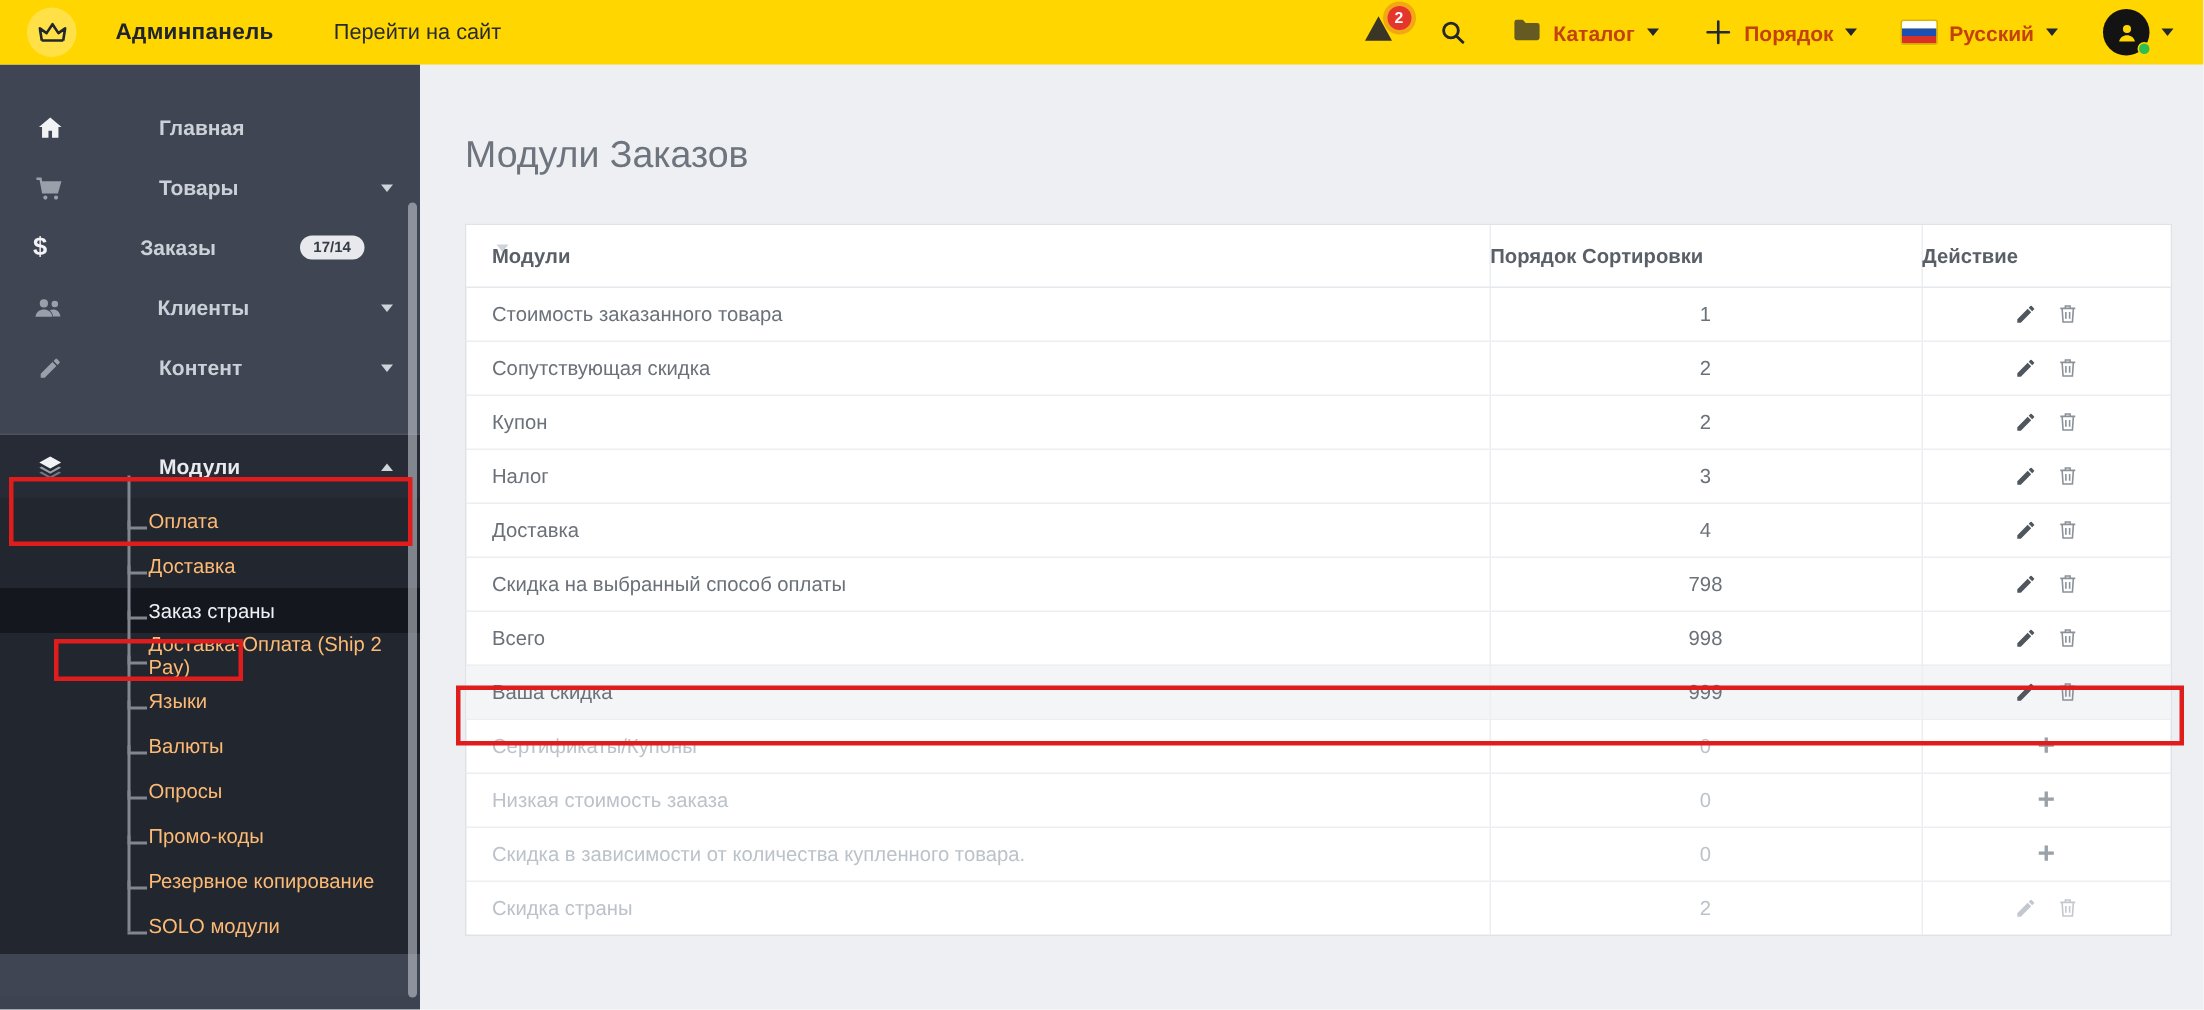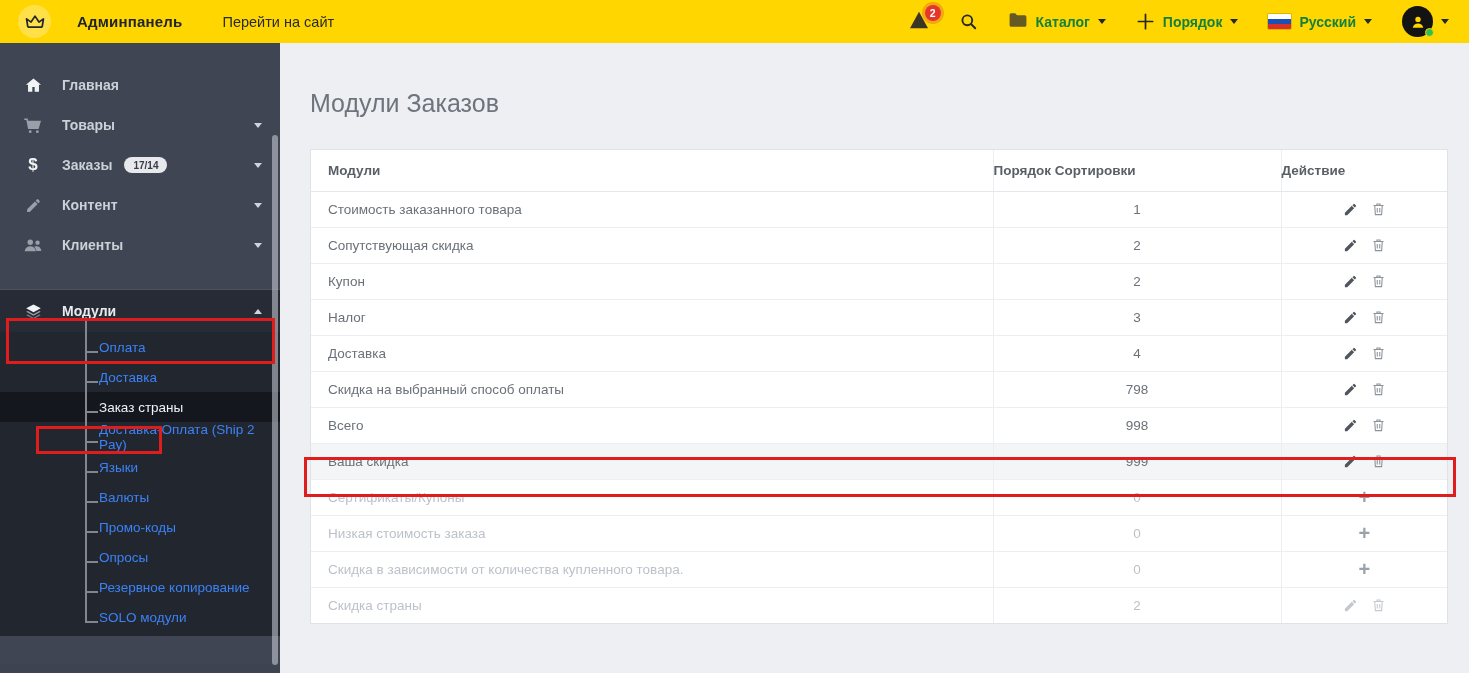--- a/index.html
+++ b/index.html
@@ -9,21 +9,21 @@
 
   
   .topbar { position:absolute; top:0; left:0; right:0; height:43px; background:#ffd600;
             display:flex; align-items:center; justify-content:space-between; z-index:30; }
   .topbar-left { display:flex; align-items:center; gap:26px; padding-left:18px; }
   .logo-wrap { width:33px; height:33px; border-radius:50%; background:rgba(255,255,255,.28);
                display:flex; align-items:center; justify-content:center; }
   .brand { font-size:15px; font-weight:700; color:#20242c; letter-spacing:.2px; }
   .site-link { font-size:14.5px; color:#272b31; margin-left:14px; cursor:pointer; }
   .topbar-right { display:flex; align-items:center; gap:30px; padding-right:20px; }
-  .tb-item { display:flex; align-items:center; gap:8px; color:#15803d; font-size:14px;
+  .tb-item { display:flex; align-items:center; gap:8px; color:#c2410c; font-size:14px;
              font-weight:700; cursor:pointer; }
   .alert-wrap { position:relative; display:inline-flex; }
   .alert-badge { position:absolute; top:-6px; right:-12px; min-width:16px; height:16px;
                  background:#e5362c; border-radius:50%; color:#fff; font-size:10.5px;
                  font-weight:700; display:flex; align-items:center; justify-content:center;
                  box-shadow:0 0 0 3px rgba(229,110,44,.45); }
   .caret-down { width:0; height:0; border-left:4.5px solid transparent;
                 border-right:4.5px solid transparent; border-top:5px solid #23272e; }
   .caret-up { width:0; height:0; border-left:4.5px solid transparent;
               border-right:4.5px solid transparent; border-bottom:5px solid #cfd3da; }
@@ -34,35 +34,35 @@
   .avatar-wrap { position:relative; width:31px; height:31px; }
   .avatar { width:31px; height:31px; border-radius:50%; background:#131313;
             display:flex; align-items:center; justify-content:center; }
   .online-dot { position:absolute; bottom:0; right:-1px; width:9px; height:9px;
                 border-radius:50%; background:#2fbf4f; border:1.5px solid #ffd600; }
 
   
   .sidebar { position:absolute; top:43px; left:0; width:280px; bottom:0; background:#3f4553; z-index:20; }
   .menu { padding-top:22px; }
   .menu-item { height:40px; display:flex; align-items:center; padding:0 18px 0 22px;
-               cursor:pointer; color:#ccd0d7; }
+               cursor:pointer; color:#ccd0d7;gap:44px; }
   .menu-item .mi-icon { width:22px; display:flex; justify-content:center; color:#9aa0aa; }
   .menu-item .mi-label { margin-left:18px; font-size:14px; font-weight:700; }
   .menu-item .mi-spacer { flex:1; }
   .mi-badge { background:#e7e9ec; color:#363b46; font-size:10px; font-weight:700;
               border-radius:10px; padding:2.5px 9px; margin-left:12px; }
   .dollar-glyph { font-size:17px; font-weight:700; color:#f3f4f6; }
   .sb-divider { height:1px; background:#4b515e; margin-top:24px; }
   .section-label { color:#ffd600; font-size:13.5px; font-weight:700; padding:17px 22px 13px; }
   .modules-block { background:#262b35; }
   .modules-header { height:42px; background:#262b35; color:#e8eaee; }
   .modules-header .mi-label { color:#e8eaee; }
   .submenu { position:relative; background:#22262f; padding-bottom:4px; }
   .submenu-item { position:relative; height:30px; display:flex; align-items:center;
-                  padding-left:66px; color:#3b82f6; font-size:13.5px; font-weight:500; cursor:pointer; }
+                  padding-left:66px; color:#fdba74; font-size:13.5px; font-weight:500; cursor:pointer; }
   .submenu-item::before { content:""; position:absolute; left:85px; top:-15px; height:34px;
                           width:2px; background:#81868f; }
   .submenu-item::after { content:""; position:absolute; left:85px; top:19px; width:13px;
                          height:2px; background:#81868f; }
   .submenu-item .sm-label { padding-left:33px; }
   .submenu-item.active { background:#14171e; color:#f0f1f4; }
   .sidebar-footer { position:absolute; left:0; right:0; bottom:0; height:9px; background:#3d4350; }
   .sb-scrollbar { position:absolute; top:92px; right:2px; width:6px; height:530px;
                   background:rgba(205,209,216,.55); border-radius:3px; }
 
@@ -191,37 +191,37 @@
           <span class="mi-icon">
             <span class="dollar-glyph">$</span>
           </span>
           <span class="mi-label">Заказы</span>
           <span class="mi-badge">17/14</span>
           <span class="mi-spacer"></span>
           <span class="caret-down" style="border-top-color:#cfd3da"></span>
         </div>
         <div class="menu-item">
           <span class="mi-icon">
-            <svg width="17" height="17" viewBox="0 0 24 24" fill="#9aa0aa">
-              <path d="M3 17.25V21h3.75L17.8 9.94l-3.75-3.75L3 17.25zM20.7 7.04a1 1 0 0 0 0-1.41l-2.34-2.34a1 1 0 0 0-1.41 0l-1.83 1.83 3.75 3.75 1.83-1.83z"></path>
-            </svg>
-          </span>
-          <span class="mi-label">Контент</span>
-          <span class="mi-spacer"></span>
-          <span class="caret-down" style="border-top-color:#cfd3da"></span>
-        </div>
-        <div class="menu-item">
-          <span class="mi-icon">
             <svg width="21" height="17" viewBox="0 0 26 20" fill="#9aa0aa">
               <circle cx="9" cy="6" r="3.4"></circle>
               <circle cx="18" cy="6.5" r="2.7"></circle>
               <path d="M2 17c.7-4 3.6-6 7-6s6.3 2 7 6H2zm14.6 0c-.3-2.3-1.3-4.1-2.8-5.4.9-.4 1.9-.6 3-.6 2.9 0 5.3 1.7 5.9 5.9h-6.1z"></path>
             </svg>
           </span>
           <span class="mi-label">Клиенты</span>
+          <span class="mi-spacer"></span>
+          <span class="caret-down" style="border-top-color:#cfd3da"></span>
+        </div>
+        <div class="menu-item">
+          <span class="mi-icon">
+            <svg width="17" height="17" viewBox="0 0 24 24" fill="#9aa0aa">
+              <path d="M3 17.25V21h3.75L17.8 9.94l-3.75-3.75L3 17.25zM20.7 7.04a1 1 0 0 0 0-1.41l-2.34-2.34a1 1 0 0 0-1.41 0l-1.83 1.83 3.75 3.75 1.83-1.83z"></path>
+            </svg>
+          </span>
+          <span class="mi-label">Контент</span>
           <span class="mi-spacer"></span>
           <span class="caret-down" style="border-top-color:#cfd3da"></span>
         </div>
       </nav>
     <div class="sb-divider"></div>
     <div class="modules-block">
       <div class="menu-item modules-header">
         <span class="mi-icon">
           <svg width="19" height="19" viewBox="0 0 24 24">
             <path fill="#f2f3f5" d="M12 3 2.8 8 12 13l9.2-5L12 3z"></path>
@@ -246,24 +246,24 @@
           <div class="submenu-item">
             <span class="sm-label">Доставка-Оплата (Ship 2 Pay)</span>
           </div>
           <div class="submenu-item">
             <span class="sm-label">Языки</span>
           </div>
           <div class="submenu-item">
             <span class="sm-label">Валюты</span>
           </div>
           <div class="submenu-item">
+            <span class="sm-label">Опросы</span>
+          </div>
+          <div class="submenu-item">
             <span class="sm-label">Промо-коды</span>
-          </div>
-          <div class="submenu-item">
-            <span class="sm-label">Опросы</span>
           </div>
           <div class="submenu-item">
             <span class="sm-label">Резервное копирование</span>
           </div>
           <div class="submenu-item">
             <span class="sm-label">SOLO модули</span>
           </div>
         </div>
     </div>
     <div class="sidebar-footer"></div>

